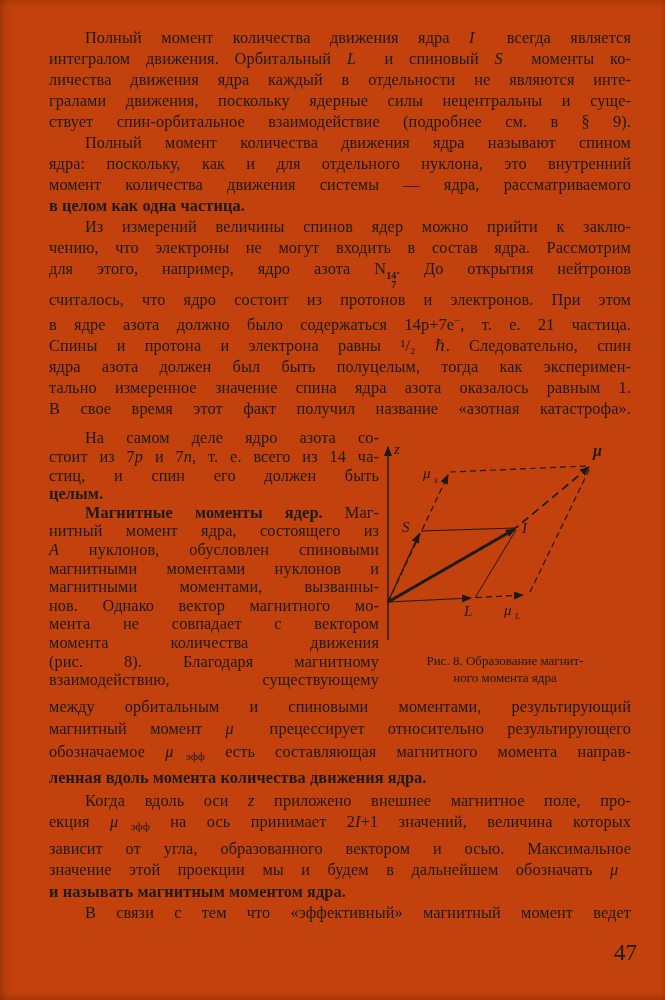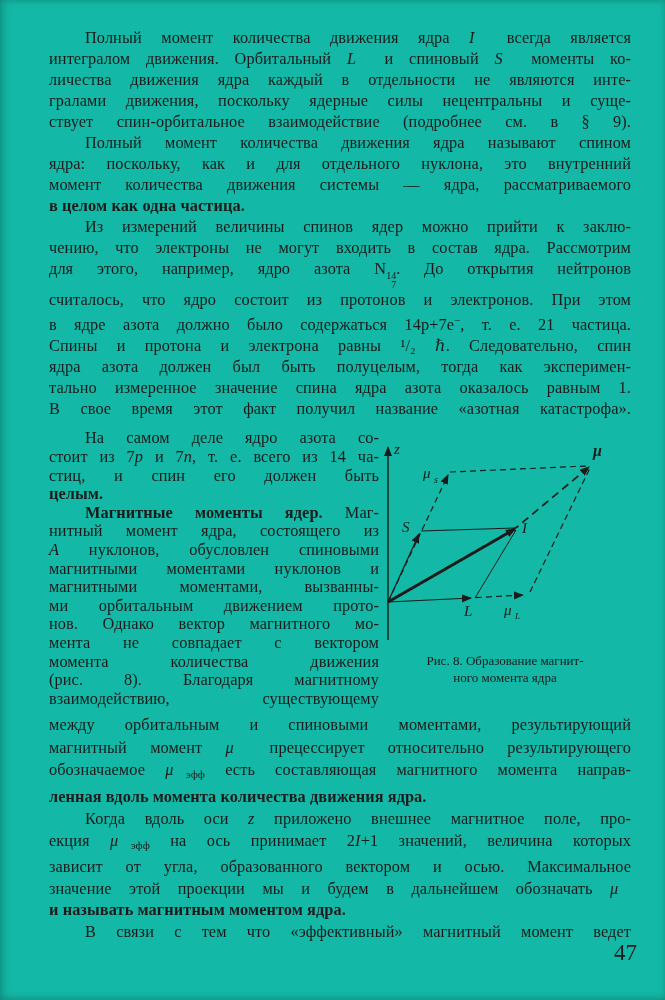--- a/index.html
+++ b/index.html
@@ -1,35 +1,35 @@
 <!DOCTYPE html>
 <html><head>
 <meta charset="utf-8">
 <style>
   html,body{margin:0;padding:0;background:#e9e7e2;}
   .page{
     position:relative;width:665px;height:1000px;margin:0 auto;
-    background:#14b8a6;color:#1b1b1b;overflow:hidden;
+    background:#c2410c;color:#1b1b1b;overflow:hidden;
     font-family:"Liberation Serif","DejaVu Serif",serif;
     box-shadow:inset 4px 0 8px rgba(0,0,0,.14), inset 0 -3px 6px rgba(0,0,0,.10), inset 0 2px 4px rgba(0,0,0,.05);
   }
   .content{position:absolute;left:49px;top:27px;width:582px;}
   .para{margin:0;}
   .line{
     font-size:16.3px;line-height:21px;
     text-align:justify;text-align-last:justify;
     letter-spacing:.1px;
   }
   .line.indent{text-indent:36px;}
   .line.lastleft{text-align-last:left;font-weight:bold;}
   sub,sup{font-size:11px;letter-spacing:0;}
   sub{vertical-align:-3px;}
   i{font-style:italic;}
   .stk{display:inline-flex;flex-direction:column;align-items:flex-end;
-       font-size:10px;line-height:9px;vertical-align:-5px;font-weight:400;letter-spacing:0;}
+       font-size:10px;line-height:9px;vertical-align:-5px;font-weight:700;letter-spacing:0;}
   .columns{display:flex;margin-top:10px;}
   .col-left{width:330px;}
   .col-left .line{line-height:18.6px;}
   .col-right{width:252px;padding-left:0;}
   .figwrap{margin-top:6px;}
   .figcap{margin-top:8px;font-size:13px;line-height:17px;text-align:center;}
   .bottom-paras{margin-top:6px;}
   .p4 .line{line-height:22.5px;}
   .p5 .line{line-height:21.5px;}
   .p6 .line{line-height:21.5px;}
@@ -80,21 +80,20 @@
             <div class="line">стоит из 7<i>p</i> и 7<i>n</i>, т. е. всего из 14 ча-</div>
             <div class="line">стиц, и спин его должен быть</div>
             <div class="line lastleft">целым.</div>
           </div>
         <div class="para">
             <div class="line indent"><b>Магнитные моменты ядер.</b> Маг-</div>
             <div class="line">нитный момент ядра, состоящего из</div>
             <div class="line"><i>A</i> нуклонов, обусловлен спиновыми</div>
             <div class="line">магнитными моментами нуклонов и</div>
             <div class="line">магнитными моментами, вызванны-</div>
-            <div class="line">ми орбитальным движением прото-</div>
             <div class="line">нов. Однако вектор магнитного мо-</div>
             <div class="line">мента не совпадает с вектором</div>
             <div class="line">момента количества движения</div>
             <div class="line">(рис. 8). Благодаря магнитному</div>
             <div class="line">взаимодействию, существующему</div>
           </div>
       </div>
 
       <div class="col-right">
         <div class="figwrap">

